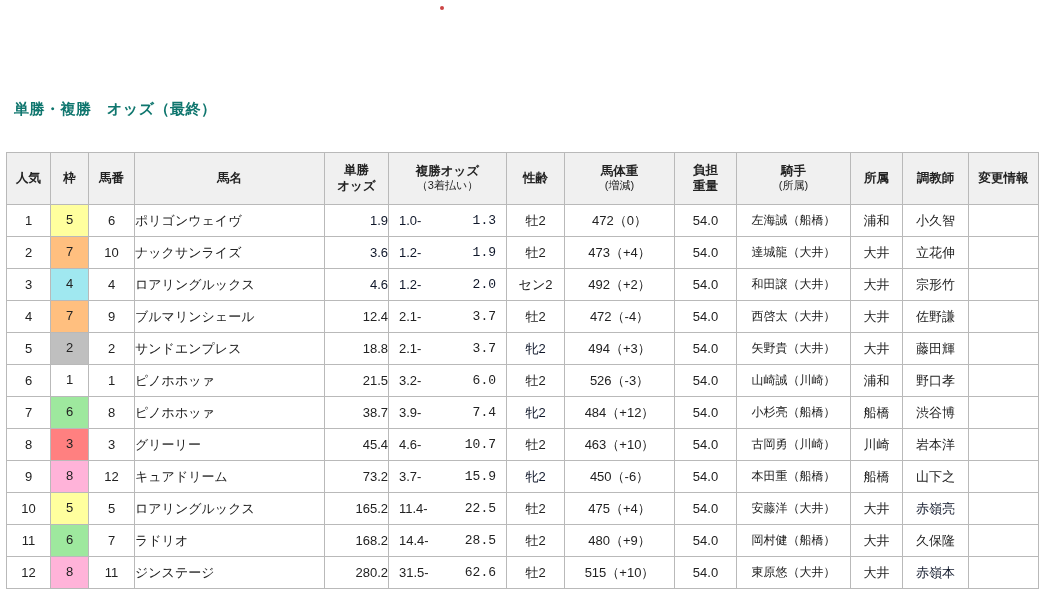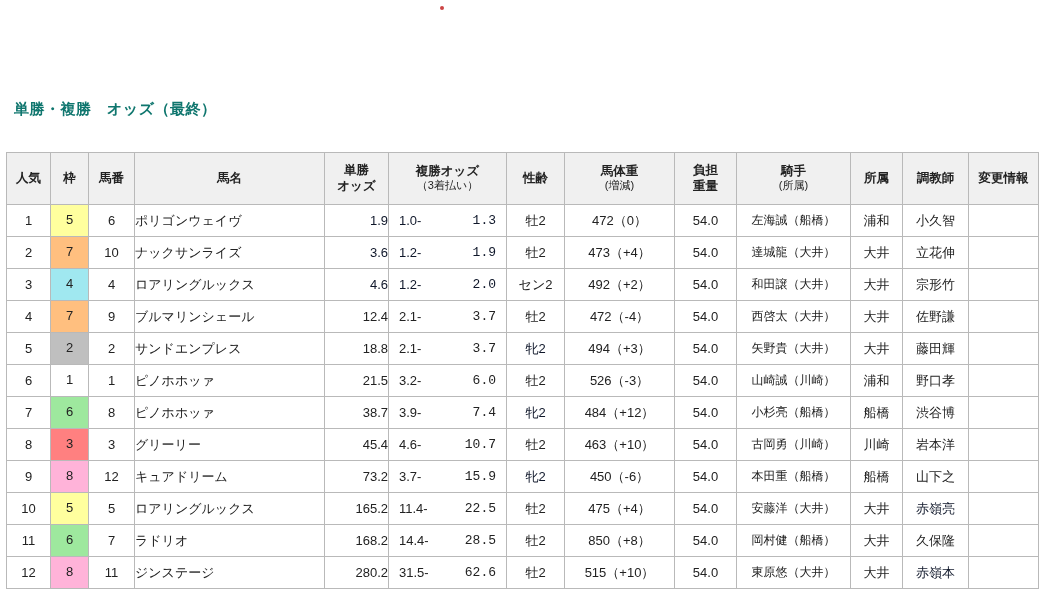--- a/index.html
+++ b/index.html
@@ -391,21 +391,21 @@
           <td class="c">7</td>
           <td class="l umaname">ラドリオ</td>
           <td class="r num">168.2</td>
           <td>
             <div class="odds-range">
               <span class="lo">14.4-</span>
               <span class="hi">28.5</span>
             </div>
           </td>
           <td class="c">牡2</td>
-          <td class="c">850（+8）</td>
+          <td class="c">480（+9）</td>
           <td class="c">54.0</td>
           <td class="c jockey">岡村健（船橋）</td>
           <td class="c">大井</td>
           <td class="c">久保隆</td>
           <td class="c"></td>
         </tr>
         <tr>
           <td class="c">12</td>
           <td class="waku-cell">
             <span class="waku" style="background: rgb(255, 179, 217); color: rgb(34, 34, 34);">8</span>

